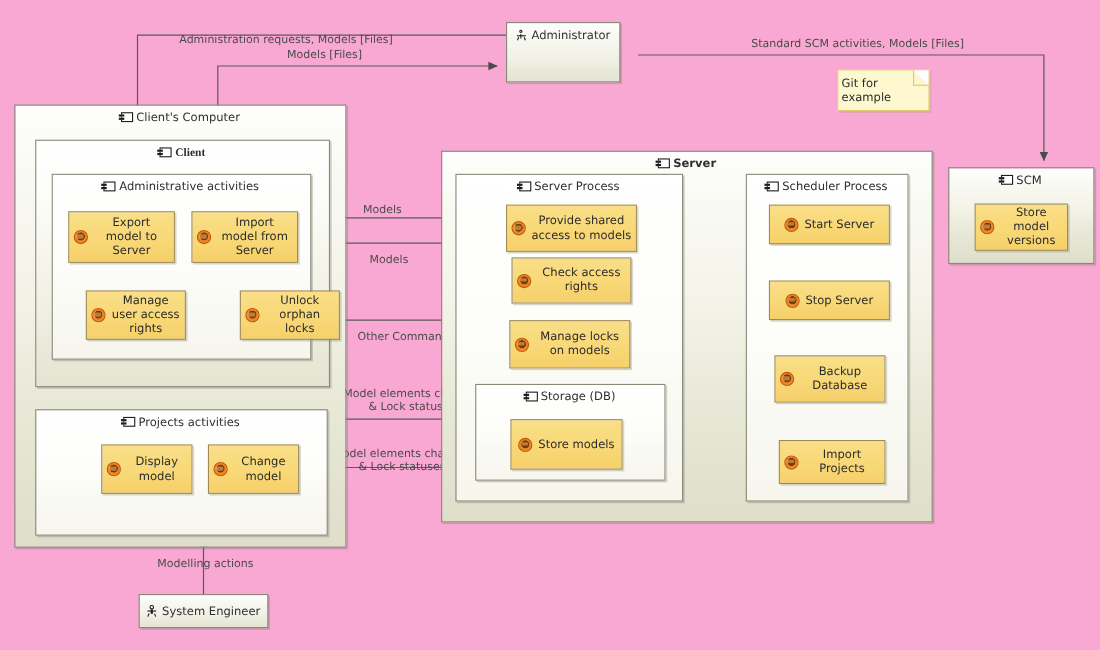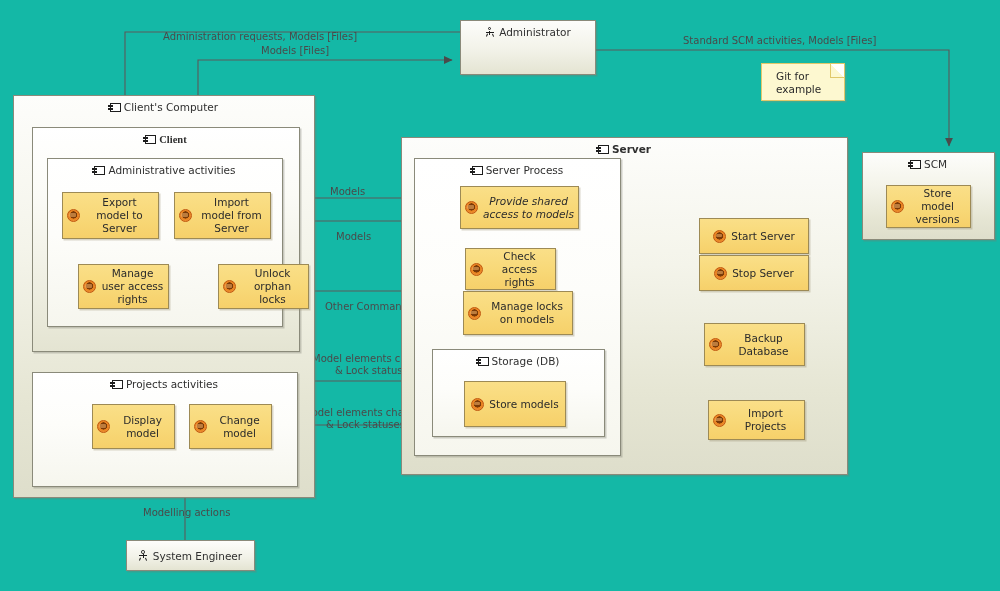--- a/index.html
+++ b/index.html
@@ -7,21 +7,21 @@
   body{
     font-family:"DejaVu Sans","Liberation Sans",sans-serif;
     color:#3a3a3a;
     -webkit-font-smoothing:antialiased;
   }
   #canvas{
     position:relative;
     width:1000px;
     height:591px;
     overflow:hidden;
-    background:#14b8a6;
+    background:#f9a8d4;
   }
   
   .node{
     position:absolute;
     box-sizing:border-box;
     border:1px solid #8a8a7a;
     background:linear-gradient(to bottom,#fdfdfb 0%,#f4f4ea 38%,#e6e6d4 75%,#dedecb 100%);
     box-shadow:1.5px 1.5px 0 rgba(120,120,110,.35);
   }
   .node > .title{
@@ -122,21 +122,21 @@
     background:#fdf8d0;
     border:1px solid #e0c86a;
     box-shadow:1.5px 1.5px 0 rgba(160,150,110,.30);
   }
   .note .fold{
     position:absolute;top:0;right:0;width:13px;height:13px;
     background:linear-gradient(225deg,#ffffff 0 50%,transparent 50%);
     border-left:1px solid #e0c86a;border-bottom:1px solid #e0c86a;
   }
   .note .ntxt{
-    position:absolute;left:14px;top:6px;right:16px;
+    position:absolute;left:3px;top:6px;right:16px;
     font-size:10.5px;line-height:13px;color:#2b2b2b;
   }
   
   #wires{position:absolute;left:0;top:0;width:1000px;height:591px;pointer-events:none;}
   .elabel{
     position:absolute;
     font-size:10px;
     line-height:12px;
     color:#4a4a4a;
     white-space:nowrap;
@@ -188,21 +188,21 @@
   <div class="elabel" style="left:336px;top:231px;">Models</div>
   <div class="elabel" style="left:325px;top:301px;">Other Commands</div>
   <div class="elabel" style="left:312px;top:353px;white-space:pre;">Model elements changes
 &amp; Lock statuses</div>
   <div class="elabel" style="left:303px;top:407px;white-space:pre;">Model elements changes
 &amp; Lock statuses</div>
   <div class="elabel" style="left:629px;top:179px;">Models</div>
   <div class="elabel" style="left:623px;top:234px;">Commands</div>
   <div class="elabel" style="left:143px;top:507px;">Modelling actions</div>
 
-  <div class="actor-box" style="left:460px;top:20px;width:136px;height:55px;">
+  <div class="actor-box" style="left:460px;top:20px;width:104px;height:55px;">
     <span class="lbl">
       <span class="stick">
         <i class="head"></i>
           <i class="body"></i>
           <i class="arms"></i>
           <i class="lleg"></i>
           <i class="rleg"></i>
       </span>
       <span>Administrator</span>
     </span>
@@ -278,27 +278,27 @@
     <div class="title bold">
       <span class="stereo"></span><span style="font-weight:bold;">Server</span>
     </div>
   </div>
 
   <div class="node plain" style="left:414px;top:158px;width:207px;height:298px;">
     <div class="title">
       <span class="stereo"></span><span>Server Process</span>
     </div>
   </div>
-  <div class="act" style="left:460px;top:186px;width:119px;height:43px;font-style:italic;">
+  <div class="act" style="left:460px;top:186px;width:119px;height:43px;">
     <span class="inner">
       <span class="wheel"></span>
       <span class="txt">Provide shared access to models</span>
     </span>
   </div>
-  <div class="act" style="left:465px;top:248px;width:91px;height:42px;">
+  <div class="act" style="left:465px;top:234px;width:109px;height:42px;">
     <span class="inner">
       <span class="wheel"></span>
       <span class="txt">Check access rights</span>
     </span>
   </div>
   <div class="act" style="left:463px;top:291px;width:110px;height:44px;">
     <span class="inner">
       <span class="wheel"></span>
       <span class="txt">Manage locks on models</span>
     </span>
@@ -309,21 +309,26 @@
       <span class="stereo"></span><span>Storage (DB)</span>
     </div>
   </div>
   <div class="act" style="left:464px;top:381px;width:102px;height:46px;">
     <span class="inner">
       <span class="wheel"></span>
       <span class="txt">Store models</span>
     </span>
   </div>
 
-  <div class="act" style="left:699px;top:186px;width:110px;height:36px;margin-top:32px;">
+  <div class="node plain" style="left:678px;top:158px;width:148px;height:298px;">
+    <div class="title">
+      <span class="stereo"></span><span>Scheduler Process</span>
+    </div>
+  </div>
+  <div class="act" style="left:699px;top:186px;width:110px;height:36px;">
     <span class="inner">
       <span class="wheel"></span>
       <span class="txt">Start Server</span>
     </span>
   </div>
   <div class="act" style="left:699px;top:255px;width:110px;height:36px;">
     <span class="inner">
       <span class="wheel"></span>
       <span class="txt">Stop Server</span>
     </span>
@@ -346,21 +351,21 @@
       <span class="stereo"></span><span>SCM</span>
     </div>
   </div>
   <div class="act" style="left:886px;top:185px;width:85px;height:43px;">
     <span class="inner">
       <span class="wheel"></span>
       <span class="txt">Store model versions</span>
     </span>
   </div>
 
-  <div class="actor-box" style="left:126px;top:540px;width:129px;height:31px;align-items:center;">
+  <div class="actor-box" style="left:126px;top:540px;width:118px;height:31px;align-items:center;">
     <span class="lbl" style="margin-top:0;">
       <span class="stick">
         <i class="head"></i>
           <i class="body"></i>
           <i class="arms"></i>
           <i class="lleg"></i>
           <i class="rleg"></i>
       </span>
       <span>System Engineer</span>
     </span>

